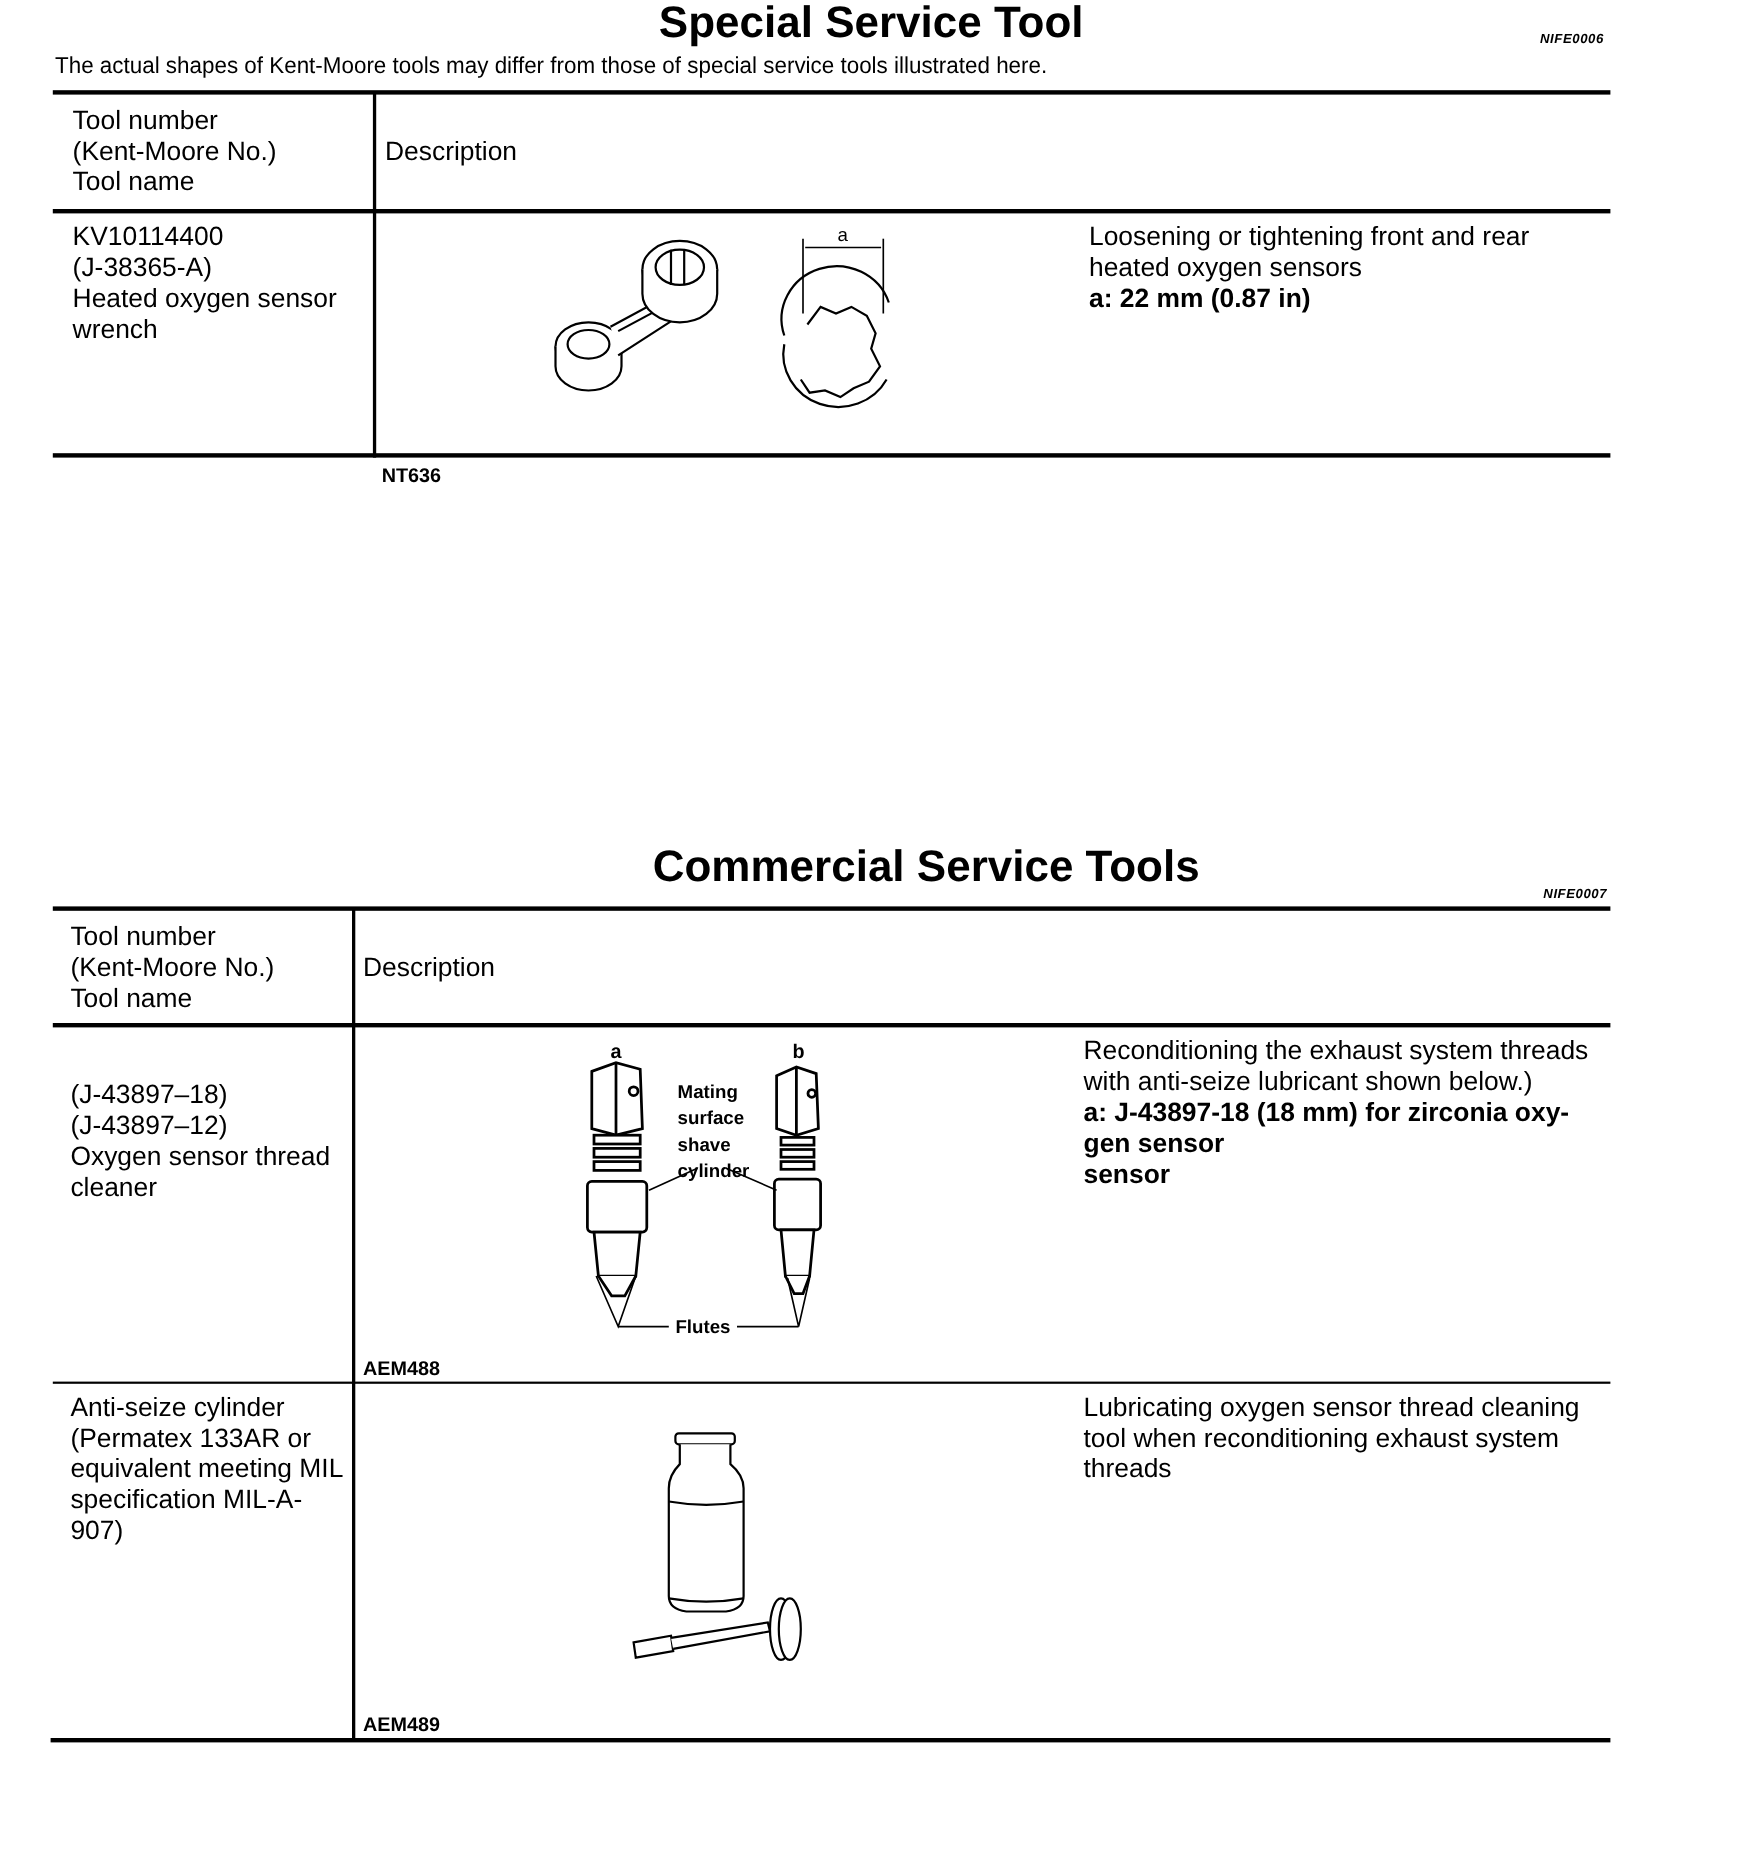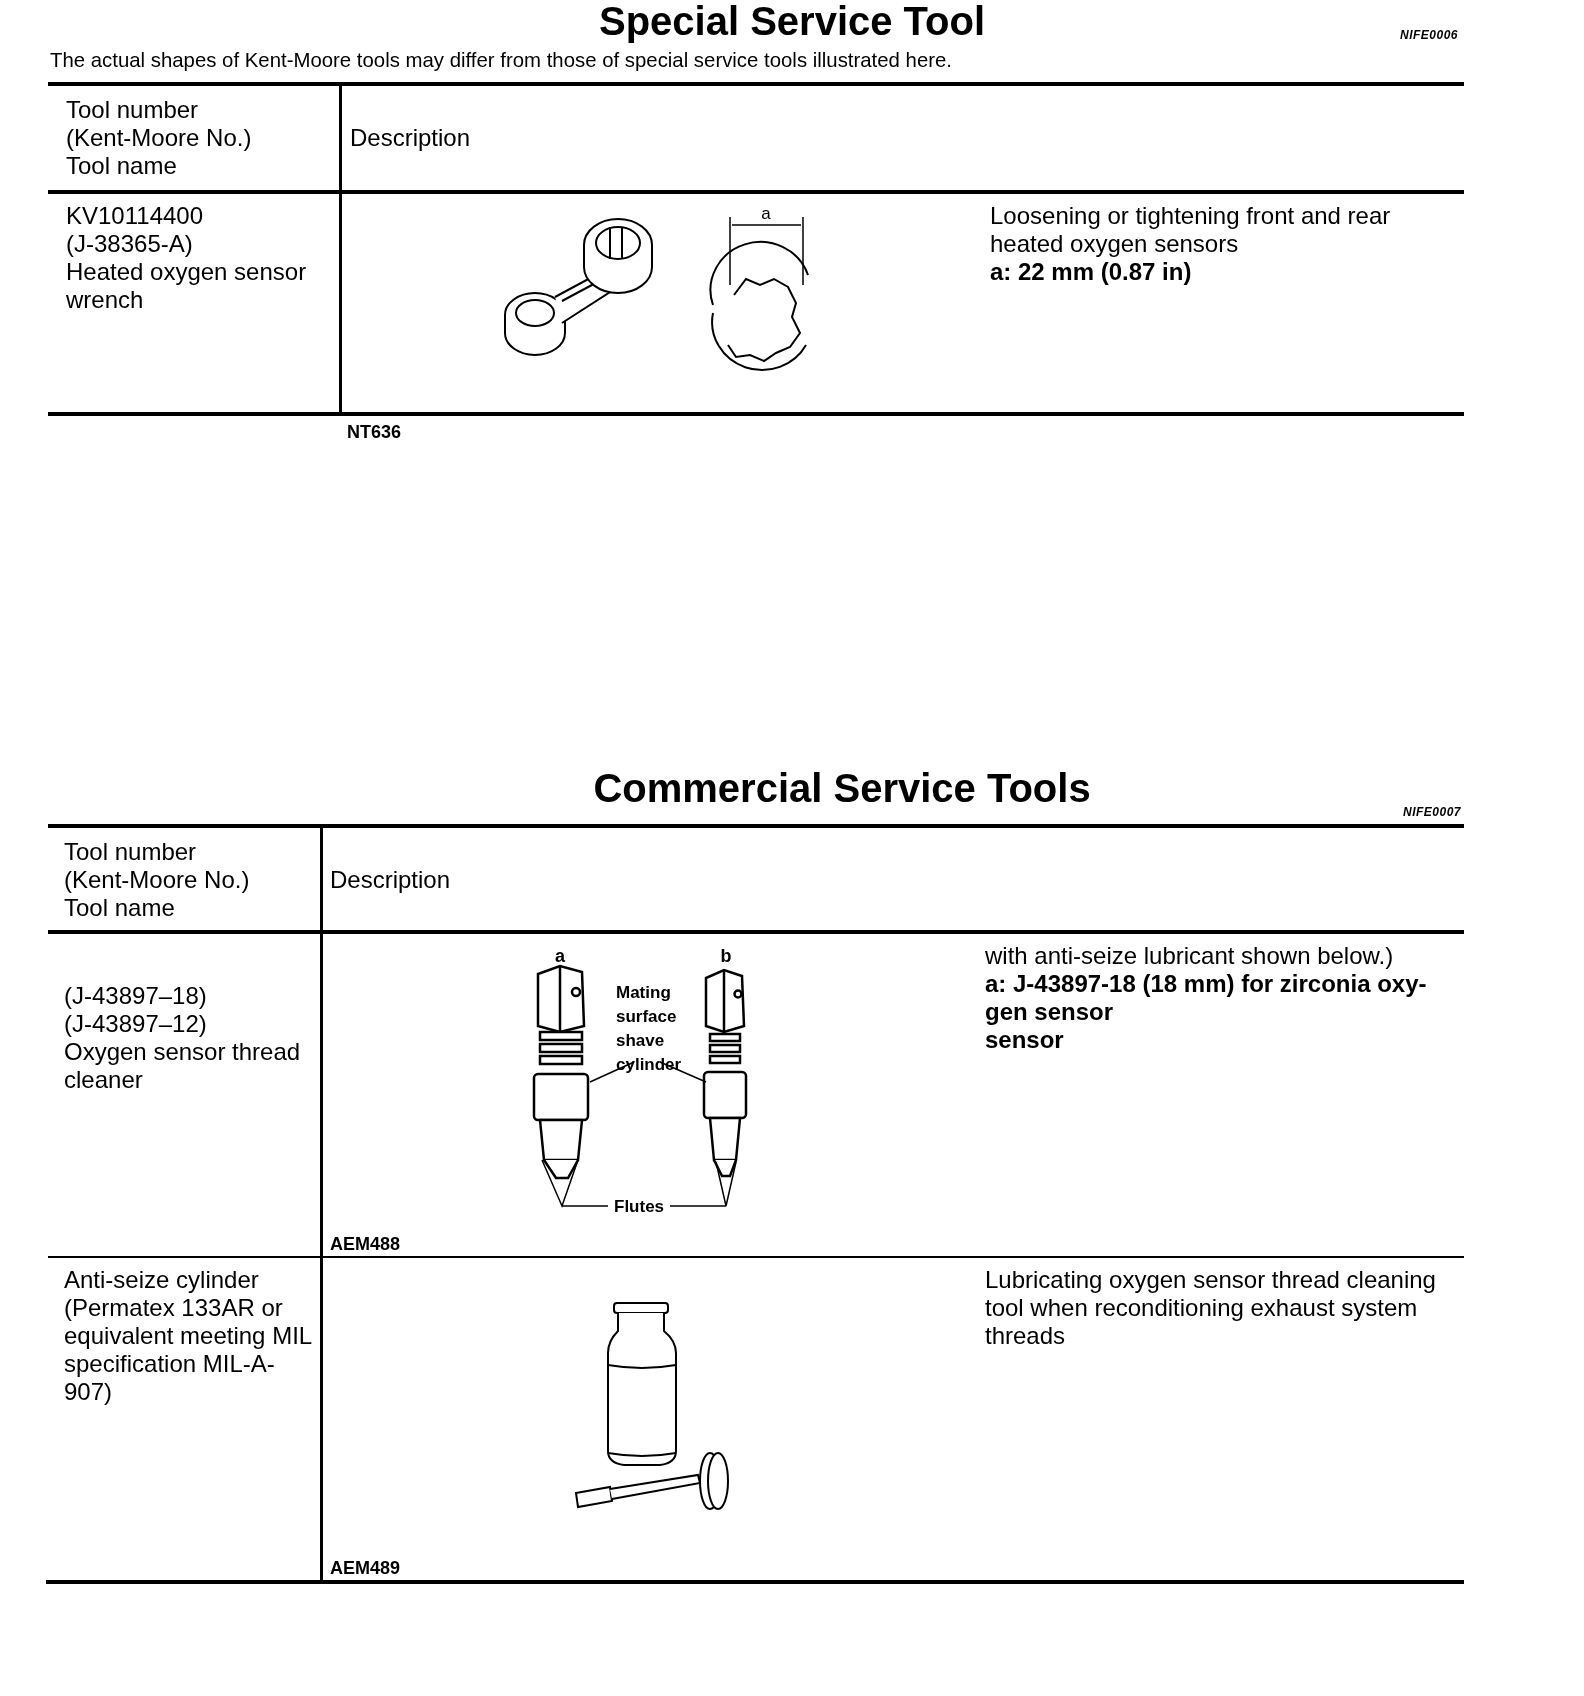--- a/index.html
+++ b/index.html
@@ -148,20 +148,21 @@
       <text x="96" y="48">Mating</text>
       <text x="96" y="72">surface</text>
       <text x="96" y="96">shave</text>
       <text x="96" y="120">cylinder</text>
       <text x="94" y="262">Flutes</text>
     </g>
   </svg>
   <div class="abs fig-label" style="left:330px; top:1234px;">AEM488</div>
 
   <div class="abs cell-text" style="left:985px; top:942px;">
+    <span class="line">Reconditioning the exhaust system threads</span>
     <span class="line">with anti-seize lubricant shown below.)</span>
     <span class="line bold">a: J-43897-18 (18 mm) for zirconia oxy-</span>
     <span class="line bold">gen sensor</span>
     <span class="line bold">sensor</span>
   </div>
 
   <div class="abs hline-thin" style="left:48px; width:1416px; top:1256px;"></div>
 
   <div class="abs cell-text" style="left:64px; top:1266px;">
     <span class="line">Anti-seize cylinder</span>

